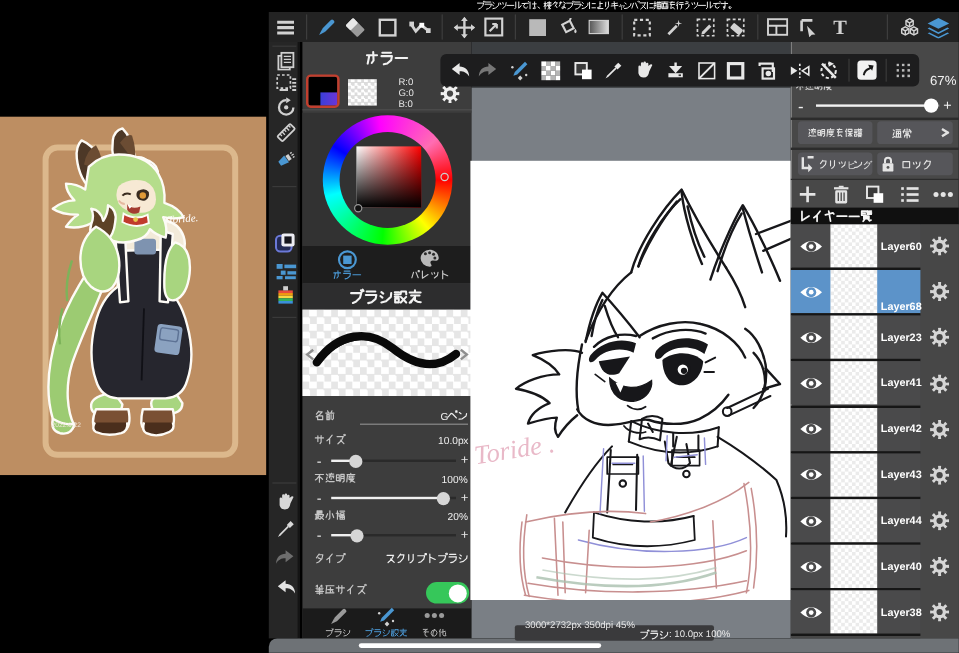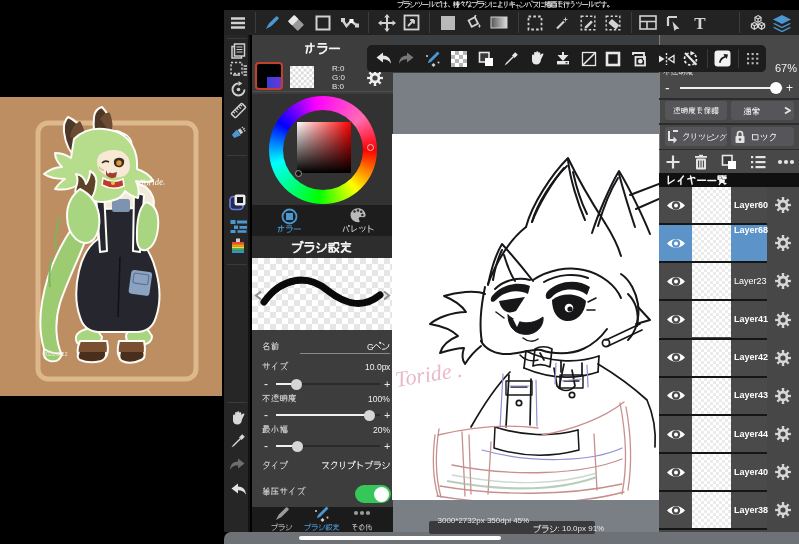--- a/index.html
+++ b/index.html
@@ -696,34 +696,34 @@
     <circle cx="8.0" cy="8.0" r="2.6" fill="#464646"></circle>
   </svg>
 <div style="left:659px;top:225.2px;width:108px;height:36.1px;background:#5c93c9"></div>
 <div style="left:692px;top:225.2px;width:39px;height:36.1px;background:repeating-conic-gradient(#ffffff 0 25%,#ebebeb 0 50%) 0 0/6px 6px"></div>
 <div style="left:659px;top:261.3px;width:108px;height:2px;background:#161616"></div>
 <svg style="position:absolute;left:666.0px;top:236.7px" width="20" height="13" viewBox="0 0 20 13">
     <path d="M1,6.5 Q10,-2.3 19,6.5 Q10,15.3 1,6.5Z" fill="#fff"></path>
     <circle cx="10" cy="6.5" r="4.2" fill="#5c93c9"></circle>
     <circle cx="10" cy="6.5" r="2" fill="#fff"></circle>
   </svg>
-<div style="left:734px;top:225px;font-size:9px;font-weight:bold;color:#fff">Layer68</div>
+<div style="left:734px;top:250px;font-size:9px;font-weight:bold;color:#fff">Layer68</div>
 <svg style="position:absolute;left:775.0px;top:235.2px" width="16" height="16" viewBox="0 0 16 16">
     <path d="M6.7,0.1 L9.3,0.1 L9.1,2.7 L11.0,3.5 L12.7,1.5 L14.5,3.3 L12.5,5.0 L13.3,6.9 L15.9,6.7 L15.9,9.3 L13.3,9.1 L12.5,11.0 L14.5,12.7 L12.7,14.5 L11.0,12.5 L9.1,13.3 L9.3,15.9 L6.7,15.9 L6.9,13.3 L5.0,12.5 L3.3,14.5 L1.5,12.7 L3.5,11.0 L2.7,9.1 L0.1,9.3 L0.1,6.7 L2.7,6.9 L3.5,5.0 L1.5,3.3 L3.3,1.5 L5.0,3.5 L6.9,2.7Z" fill="#d6d6d6"></path>
     <circle cx="8.0" cy="8.0" r="2.6" fill="#464646"></circle>
   </svg>
 <div style="left:659px;top:263.3px;width:108px;height:36.1px;background:#4a4a4b"></div>
 <div style="left:692px;top:263.3px;width:39px;height:36.1px;background:repeating-conic-gradient(#ffffff 0 25%,#ebebeb 0 50%) 0 0/6px 6px"></div>
 <div style="left:659px;top:299.4px;width:108px;height:2px;background:#161616"></div>
 <svg style="position:absolute;left:666.0px;top:274.9px" width="20" height="13" viewBox="0 0 20 13">
     <path d="M1,6.5 Q10,-2.3 19,6.5 Q10,15.3 1,6.5Z" fill="#fff"></path>
     <circle cx="10" cy="6.5" r="4.2" fill="#4a4a4b"></circle>
     <circle cx="10" cy="6.5" r="2" fill="#fff"></circle>
   </svg>
-<div style="left:734px;top:275.9px;font-size:9px;font-weight:normal;color:#fff">Layer23</div>
+<div style="left:734px;top:275.9px;font-size:9px;font-weight:bold;color:#fff">Layer23</div>
 <svg style="position:absolute;left:775.0px;top:273.4px" width="16" height="16" viewBox="0 0 16 16">
     <path d="M6.7,0.1 L9.3,0.1 L9.1,2.7 L11.0,3.5 L12.7,1.5 L14.5,3.3 L12.5,5.0 L13.3,6.9 L15.9,6.7 L15.9,9.3 L13.3,9.1 L12.5,11.0 L14.5,12.7 L12.7,14.5 L11.0,12.5 L9.1,13.3 L9.3,15.9 L6.7,15.9 L6.9,13.3 L5.0,12.5 L3.3,14.5 L1.5,12.7 L3.5,11.0 L2.7,9.1 L0.1,9.3 L0.1,6.7 L2.7,6.9 L3.5,5.0 L1.5,3.3 L3.3,1.5 L5.0,3.5 L6.9,2.7Z" fill="#d6d6d6"></path>
     <circle cx="8.0" cy="8.0" r="2.6" fill="#464646"></circle>
   </svg>
 <div style="left:659px;top:301.4px;width:108px;height:36.1px;background:#4a4a4b"></div>
 <div style="left:692px;top:301.4px;width:39px;height:36.1px;background:repeating-conic-gradient(#ffffff 0 25%,#ebebeb 0 50%) 0 0/6px 6px"></div>
 <div style="left:659px;top:337.6px;width:108px;height:2px;background:#161616"></div>
 <svg style="position:absolute;left:666.0px;top:313.0px" width="20" height="13" viewBox="0 0 20 13">
     <path d="M1,6.5 Q10,-2.3 19,6.5 Q10,15.3 1,6.5Z" fill="#fff"></path>
     <circle cx="10" cy="6.5" r="4.2" fill="#4a4a4b"></circle>
@@ -892,12 +892,12 @@
 <div style="left:299px;top:536px;width:202px;height:4px;border-radius:2px;background:#fff"></div>
 <div style="left:429px;top:521px;width:166px;height:13px;background:#3a3a3c;border-radius:2px"></div>
 <div style="left:437.5px;top:516px;font-size:8px;color:#e8e8e8;white-space:nowrap">3000*2732px 350dpi 45% </div>
 <div style="position:absolute;left:532.5px;top:523.5px">
     <svg width="26" height="10" style="overflow:visible;display:block">
       <path d="M1.0,2.9 L6.6,2.9 M6.6,2.9 L6.0,5.4 L3.7,7.7 L2.1,8.3 M6.6,1.3 L7.1,2.0 M7.4,1.0 L8.0,1.7" fill="none" stroke="#e8e8e8" stroke-width="0.92" stroke-linecap="round" stroke-linejoin="round"></path>
       <path d="M9.8,1.9 L14.6,1.9 M9.3,3.8 L15.0,3.8 M15.0,3.8 L14.6,6.1 L12.5,7.9 L10.6,8.4" fill="none" stroke="#e8e8e8" stroke-width="0.92" stroke-linecap="round" stroke-linejoin="round"></path>
       <path d="M17.8,2.2 L19.0,3.1 M17.4,4.5 L18.5,5.4 M17.8,8.0 L20.5,7.4 L23.1,5.0 L23.4,2.9" fill="none" stroke="#e8e8e8" stroke-width="0.92" stroke-linecap="round" stroke-linejoin="round"></path>
     </svg>
   </div>
-<div style="left:557.5px;top:523.5px;font-size:8px;color:#e8e8e8;white-space:nowrap">: 10.0px 91%</div>
+<div style="left:557.5px;top:523.5px;font-size:8px;color:#e8e8e8;white-space:nowrap">: 10.0px 100%</div>
 </body></html>

